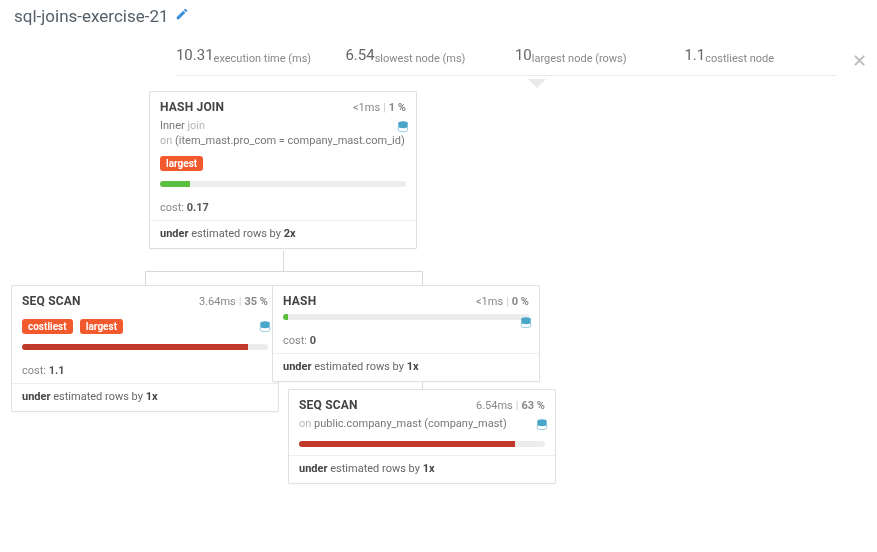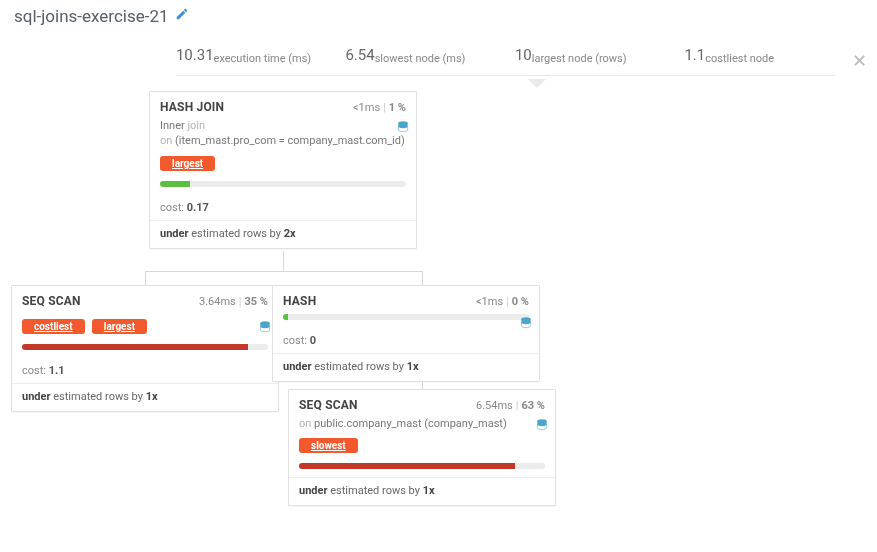--- a/index.html
+++ b/index.html
@@ -83,24 +83,23 @@
   .subtext { font-size: 11px; color: #777; line-height: 1.4; }
   .subtext .muted { color: #b5b5b5; }
   .db-icon { position: absolute; right: 6px; top: 2px; color: #4aa6c9; font-size: 14px; }
   .tags { margin-top: 6px; }
   .tag {
     display: inline-block;
     background: #f25a2e;
     color: #fff;
     font-size: 10px;
     font-weight: 700;
-    padding: 2px 12px;
+    padding: 2px 6px;
     border-radius: 3px;
     margin-right: 4px;
-    text-decoration: underline;
   }
   .bar-wrap {
     height: 6px;
     background: #ececec;
     border-radius: 3px;
     margin-top: 10px;
     overflow: hidden;
   }
   .bar-fill { height: 100%; }
   .cost-row { padding: 6px 10px; font-size: 11px; color: #888; }
@@ -246,23 +245,20 @@
       <span class="db-icon">
         <svg width="14" height="14" viewBox="0 0 24 24" fill="currentColor">
             <ellipse cx="12" cy="5" rx="8" ry="3"></ellipse>
             <path d="M4 5v6c0 1.66 3.58 3 8 3s8-1.34 8-3V5"></path>
             <path d="M4 11v6c0 1.66 3.58 3 8 3s8-1.34 8-3v-6" fill="none" stroke="currentColor" stroke-width="1"></path>
           </svg>
       </span>
       <div class="subtext">
         <span class="muted">on </span><span>public.company_mast (company_mast)</span>
       </div>
-      <div class="tags">
-        <span class="tag">slowest</span>
-      </div>
       <div class="bar-wrap">
           <div class="bar-fill" style="background:#c0392b; width:88%;"></div>
         </div>
     </div>
     <div class="est-row"><b>under</b><span> estimated rows by </span><b>1x</b></div>
   </div>
 
 </div>
 
 </body></html>

